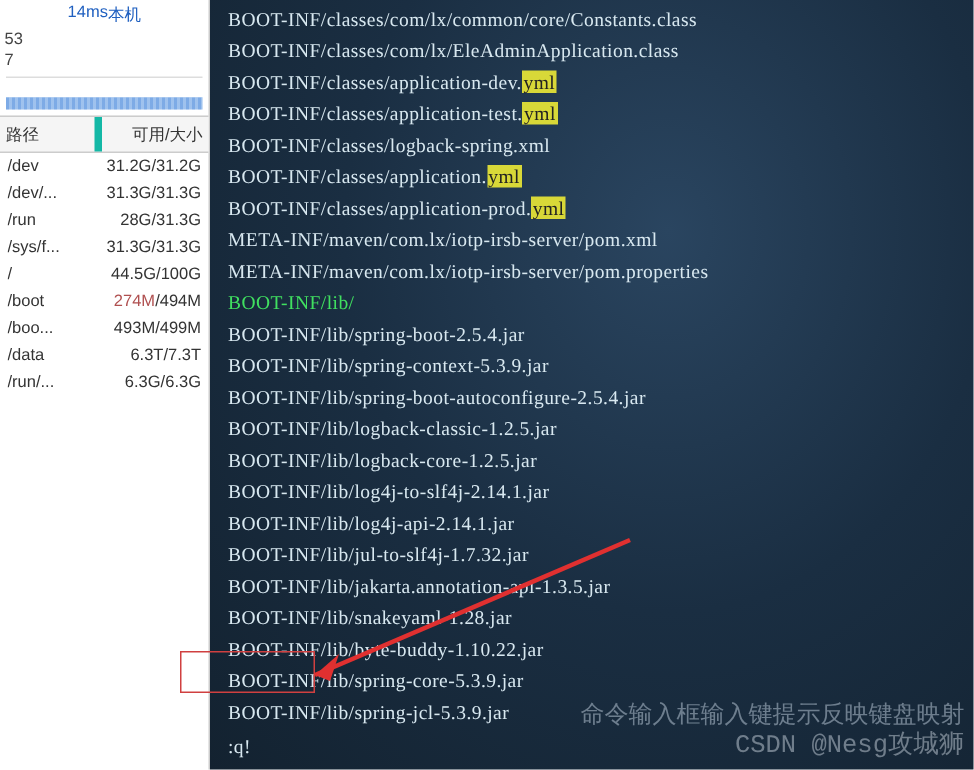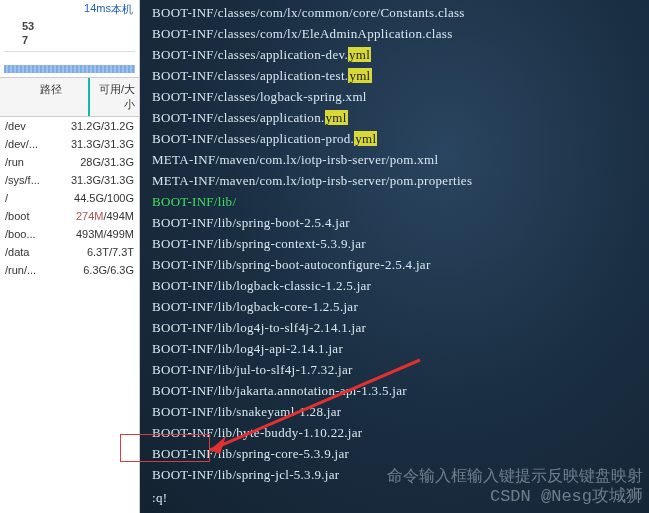--- a/index.html
+++ b/index.html
@@ -19,30 +19,29 @@
       width: 140px;
       height: 513px;
       background: #fff;
       border-right: 1px solid #ccc;
     }
     .stats-top {
       padding: 2px 6px;
       font-size: 11px;
       color: #333;
       display: flex;
-      justify-content: flex-end;
+      justify-content: center;
     }
     .stats-top .time { color: #2060c0; }
     .stats-top .host { color: #2060c0; }
     .stats-nums {
-      padding: 0 6px 4px 22px;
+      padding: 0 6px 4px 3px;
       font-size: 11px;
       color: #444;
       line-height: 14px;
-      font-weight: bold;
     }
     .spark {
       height: 22px;
       margin: 0 4px 4px 4px;
       background: linear-gradient(to top, rgba(100,160,230,0.4) 0%, rgba(100,160,230,0.4) 40%, transparent 40%);
       border-top: 1px solid #ddd;
       position: relative;
     }
     .spark::after {
       content:"";
@@ -53,21 +52,21 @@
     }
     .table-header {
       display: flex;
       border-top: 1px solid #ccc;
       border-bottom: 1px solid #ccc;
       background: #f5f5f5;
       font-size: 11px;
       color: #333;
     }
     .table-header div { padding: 4px 4px; }
-    .col-path { width: 54px; border-right: 2px solid #14b8a6; margin-left: 36px; }
+    .col-path { width: 68px; border-right: 5px solid #14b8a6; }
     .col-size { flex: 1; text-align: right; }
     .disk-row {
       display: flex;
       font-size: 11px;
       padding: 3px 5px;
       color: #333;
     }
     .disk-row .p { width: 42px; overflow: hidden; white-space: nowrap; }
     .disk-row .s { flex: 1; text-align: right; white-space: nowrap; }
     .low { color: #b05050; margin-left: 28px; }

